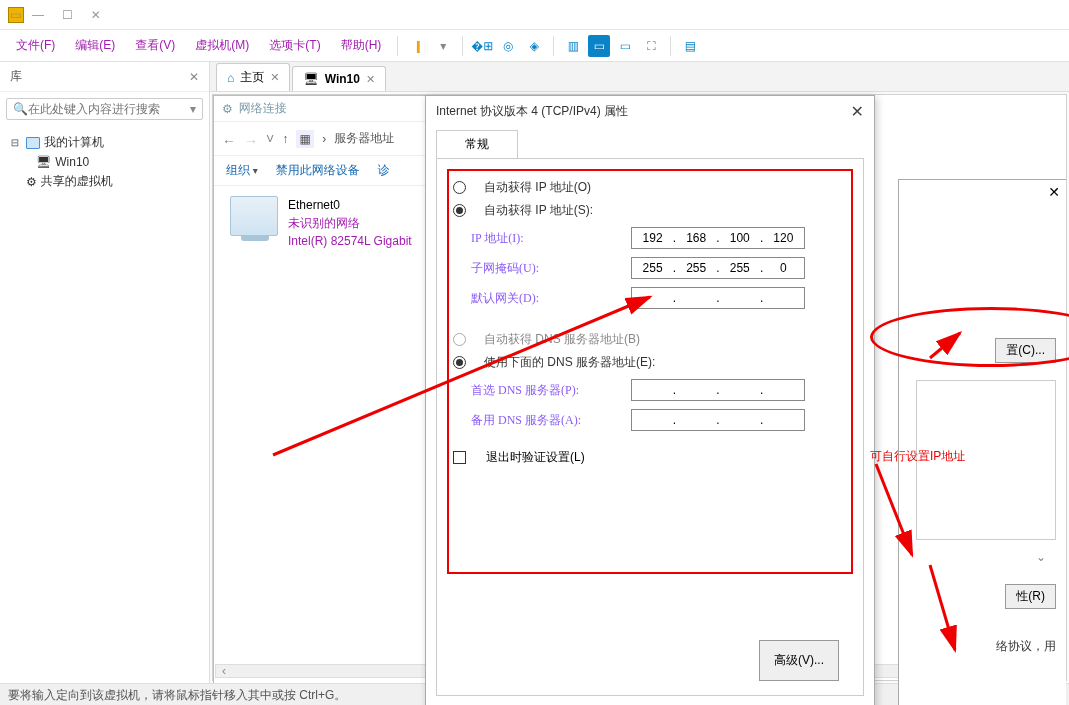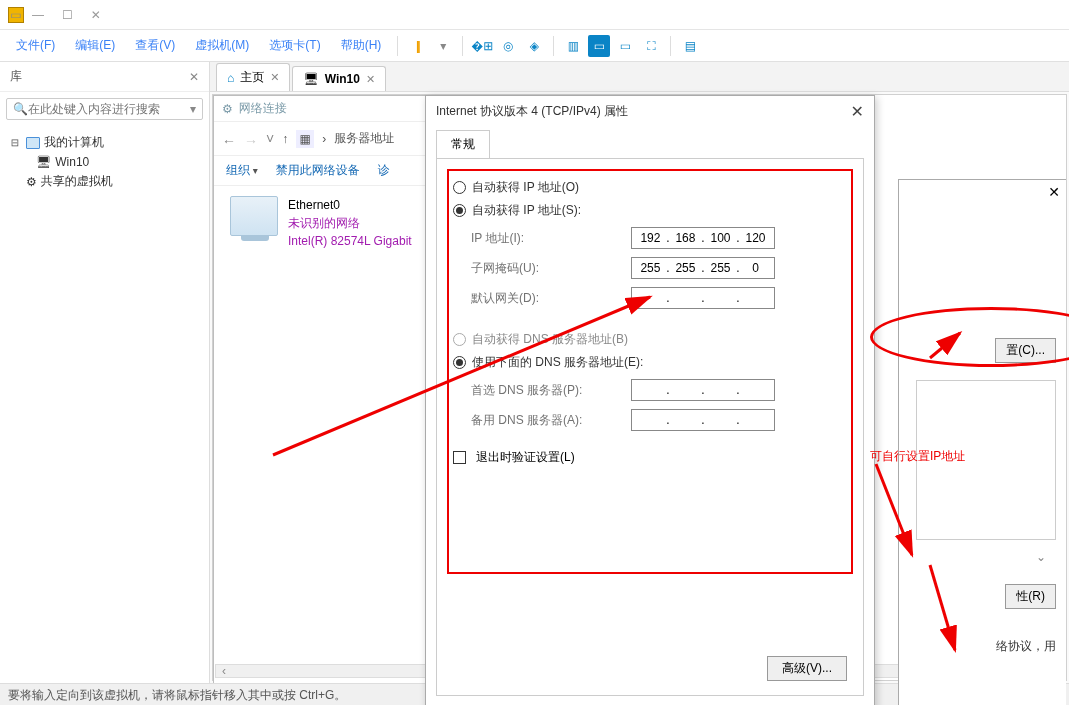--- a/index.html
+++ b/index.html
@@ -7,21 +7,21 @@
 
 
 .titlebar { height: 30px; background: #fff; border-bottom: 1px solid #e5e5e5; display: flex; align-items: center; padding: 0 8px; color: #888; }
 .titlebar .app-icon { width: 16px; height: 16px; background: #f0b400; border: 1px solid #b08000; margin-right: 8px; display:flex; align-items:center; justify-content:center;}
 .titlebar .title { flex: 1; }
 .titlebar .winbtns { display: flex; gap: 18px; color: #999; font-size: 16px; }
 .titlebar .winbtns span { cursor: default; }
 
 
 .menubar { height: 32px; border-bottom: 1px solid #e0e0e0; display: flex; align-items: center; padding: 0 8px; gap: 4px; }
-.menubar .menu-item { padding: 4px 8px; color: #3b82f6; }
+.menubar .menu-item { padding: 4px 8px; color: #a21caf; }
 .menubar .sep { width: 1px; height: 20px; background: #ddd; margin: 0 4px; }
 .menubar .tb-btn { width: 22px; height: 22px; display:flex; align-items:center; justify-content:center; color:#0a84c6; border-radius:2px;}
 .menubar .tb-btn.gray { color:#888; }
 .menubar .pause { color:#f0a000; font-weight:bold; letter-spacing:-2px;}
 
 
 .main { display: flex; height: calc(100% - 30px - 32px - 22px); }
 .sidebar { width: 210px; border-right: 1px solid #ddd; display:flex; flex-direction:column; }
 .side-hdr { display:flex; align-items:center; justify-content:space-between; padding:6px 10px; border-bottom:1px solid #eee; color:#555;}
 .side-hdr .x { color:#888; }
@@ -56,37 +56,37 @@
 .eth-icon::after{content:""; position:absolute; bottom:-6px; left:10px; width:28px; height:6px; background:#a9c5da; border-radius:0 0 3px 3px;}
 .eth-info div { line-height:1.5;}
 .eth-info .name { color:#000;}
 .eth-info .sub { color:#a21caf;}
 
 
 .dlg { position:absolute; top:0px; left:212px; width:450px; height: 664px; background:#fff; border:1px solid #aaa; box-shadow: 2px 2px 8px rgba(0,0,0,0.2); z-index:5;}
 .dlg-title { height:30px; display:flex; align-items:center; justify-content:space-between; padding:0 10px; color:#333;}
 .dlg-title .x { font-size:16px; color:#444;}
 .dlg-tab { margin:4px 10px 0; }
-.dlg-tab .tbtn { display:inline-block; border:1px solid #ccc; border-bottom:none; padding:5px 14px; background:#fff;text-align:right;}
+.dlg-tab .tbtn { display:inline-block; border:1px solid #ccc; border-bottom:none; padding:5px 28px; background:#fff;text-align:right;}
 .dlg-body { margin:0 10px 8px; border:1px solid #ccc; padding:14px 16px 10px; height: 538px; position:relative;}
 .redbox { position:absolute; top:10px; left:10px; right:10px; height: 405px; border:2px solid #e00; pointer-events:none; z-index:2;}
 .desc { color:#333; line-height:1.6; margin-bottom:14px;}
-.radio-row { display:flex; align-items:center; gap:6px; margin:6px 0; color:#333;text-align:center;}
+.radio-row { display:flex; align-items:center; gap:18px; margin:6px 0; color:#333;text-align:center;}
 .radio { width:13px; height:13px; border:1px solid #333; border-radius:50%; display:inline-flex; align-items:center; justify-content:center;}
 .radio.on::after{content:""; width:7px; height:7px; background:#333; border-radius:50%;}
 .radio.dis { border-color:#aaa;}
 .field-row { display:flex; align-items:center; margin:8px 0 8px 18px;}
-.field-row label { width:160px; color:#737373;}
-.ipbox { width:144px; height:22px; border:1px solid #888; display:flex; align-items:center; justify-content:space-around; padding:0 4px; letter-spacing:0;}
+.field-row label { width:160px; color:#8b5cf6;font-family:Liberation Serif, serif;}
+.ipbox { width:174px; height:22px; border:1px solid #888; display:flex; align-items:center; justify-content:space-around; padding:0 4px; letter-spacing:0;}
 .ipbox span { min-width:26px; text-align:center;}
 .ipbox .dot{ min-width:auto;}
 .sect { margin-top:22px;}
-.chk-row { display:flex; align-items:center; gap:10px; margin-top:18px;}
+.chk-row { display:flex; align-items:center; gap:20px; margin-top:18px;}
 .chk { width:13px; height:13px; border:1px solid #333;}
-.adv-btn { position:absolute; right:16px; bottom:14px; padding:3px 14px; border:1px solid #999; background:#efefef;margin-top:40px;}
+.adv-btn { position:absolute; right:24px; bottom:14px; padding:11px 14px; border:1px solid #999; background:#efefef;margin-top:40px;}
 .dlg-foot { display:flex; justify-content:flex-end; gap:10px; padding: 4px 14px 8px;}
 
 
 .rdlg { position:absolute; top:84px; right:0; width:168px; height:580px; background:#fff; border:1px solid #aaa; border-right:none; z-index:3;}
 .rdlg .x { position:absolute; top:4px; right:6px; font-size:14px;}
 .rbtn { position:absolute; right:10px; border:1px solid #999; background:#efefef; padding:3px 10px;}
 
 
 .anno { position:absolute; pointer-events:none; z-index:10;}
 .ellipse { border:3px solid #e00; border-radius:50%;}

